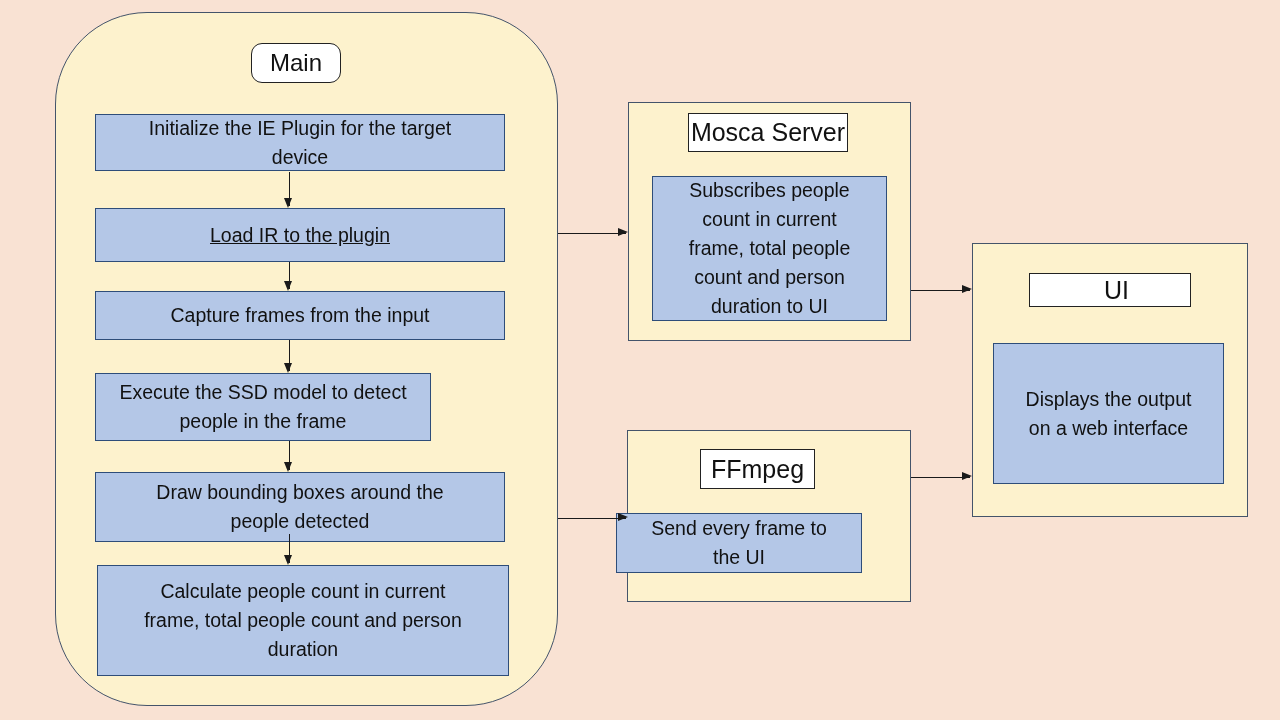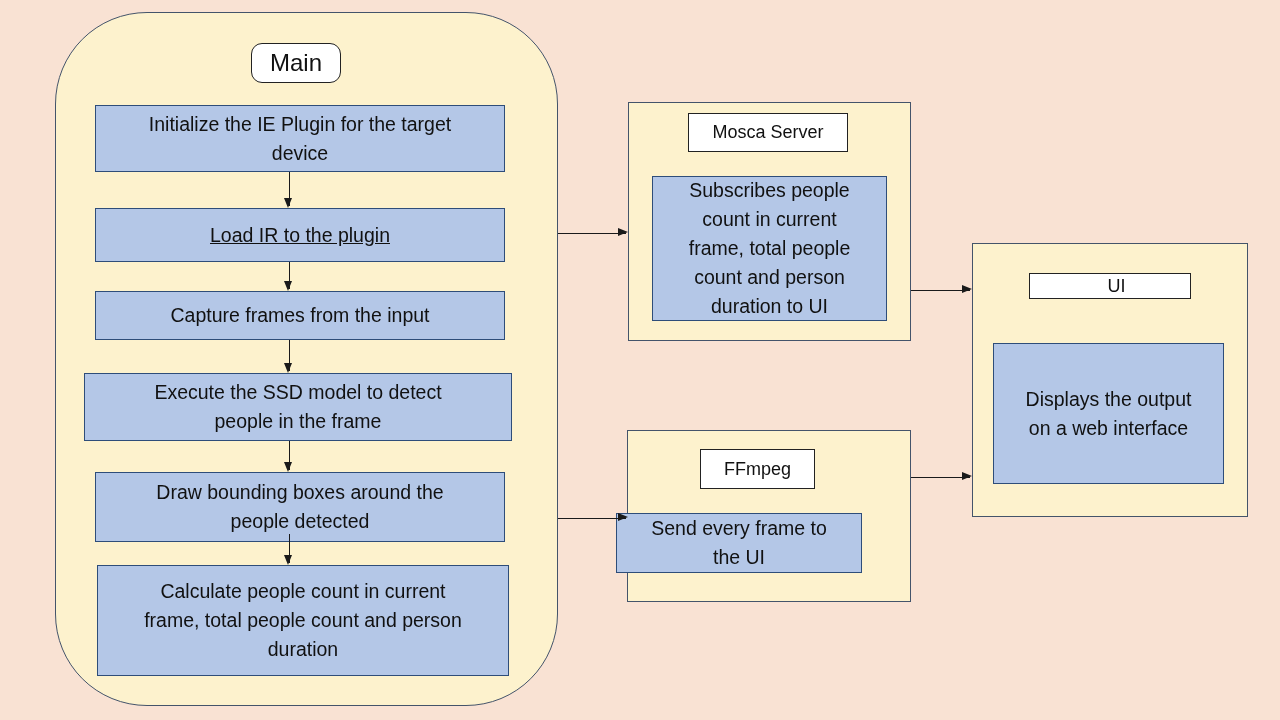--- a/index.html
+++ b/index.html
@@ -26,21 +26,21 @@
     border-radius: 92px;
   }
   .title-box {
     position: absolute;
     background: #ffffff;
     border: 1.6px solid #222222;
     box-sizing: border-box;
     display: flex;
     align-items: center;
     justify-content: center;
-    font-size: 18px;
+    font-size: 25px;
     color: #111111;
   }
   .title-box.lg { font-size: 24px; border-radius: 11px; }
   .flow-node {
     position: absolute;
     background: #b4c7e7;
     border: 1.4px solid #2e4d79;
     box-sizing: border-box;
     display: flex;
     align-items: center;
@@ -78,45 +78,45 @@
     left: -5.7px;
     width: 0; height: 0;
     border-top: 10px solid #1a1a1a;
     border-left: 4.8px solid transparent;
     border-right: 4.8px solid transparent;
   }
 
   
   #main-container   { left: 55px;  top: 12px;  width: 503px; height: 694px; }
   #main-title       { left: 251px; top: 43px;  width: 90px;  height: 40px; }
-  #step-1           { left: 95px;  top: 105px; width: 410px; height: 67px; }
+  #step-1           { left: 95px;  top: 114px; width: 410px; height: 57px; }
   #step-2           { left: 95px;  top: 208px; width: 410px; height: 54px; text-decoration: underline; }
   #step-3           { left: 95px;  top: 291px; width: 410px; height: 49px; }
-  #step-4           { left: 84px;  top: 373px; width: 428px; height: 68px; }
+  #step-4           { left: 95px;  top: 373px; width: 336px; height: 68px; }
   #step-5           { left: 95px;  top: 472px; width: 410px; height: 70px; }
   #step-6           { left: 97px;  top: 565px; width: 412px; height: 111px; }
   #arrow-1-2        { left: 289px; top: 172px; height: 34px; }
   #arrow-2-3        { left: 289px; top: 262px; height: 27px; }
   #arrow-3-4        { left: 289px; top: 340px; height: 31px; }
   #arrow-4-5        { left: 289px; top: 441px; height: 29px; }
   #arrow-5-6        { left: 289px; top: 534px; height: 29px; }
 
   
   #mosca-container  { left: 628px; top: 102px; width: 283px; height: 239px; }
   #mosca-title      { left: 688px; top: 113px; width: 160px; height: 39px; }
   #mosca-node       { left: 652px; top: 176px; width: 235px; height: 145px; }
 
   
   #ffmpeg-container { left: 627px; top: 430px; width: 284px; height: 172px; }
   #ffmpeg-title     { left: 700px; top: 449px; width: 115px; height: 40px; }
   #ffmpeg-node      { left: 616px; top: 513px; width: 246px; height: 60px; }
 
   
   #ui-container     { left: 972px; top: 243px; width: 276px; height: 274px; }
-  #ui-title         { left: 1029px; top: 273px; width: 162px; height: 26px; padding-left: 13px; }
+  #ui-title         { left: 1029px; top: 273px; width: 162px; height: 34px; padding-left: 13px; }
   #ui-node          { left: 993px; top: 343px; width: 231px; height: 141px; }
 
   
   #arrow-main-mosca  { left: 558px; top: 233px; width: 68px; }
   #arrow-main-ffmpeg { left: 558px; top: 518px; width: 68px; }
   #arrow-mosca-ui    { left: 911px; top: 290px; width: 59px; }
   #arrow-ffmpeg-ui   { left: 911px; top: 477px; width: 59px; }
 </style>
 </head>
 <body>

